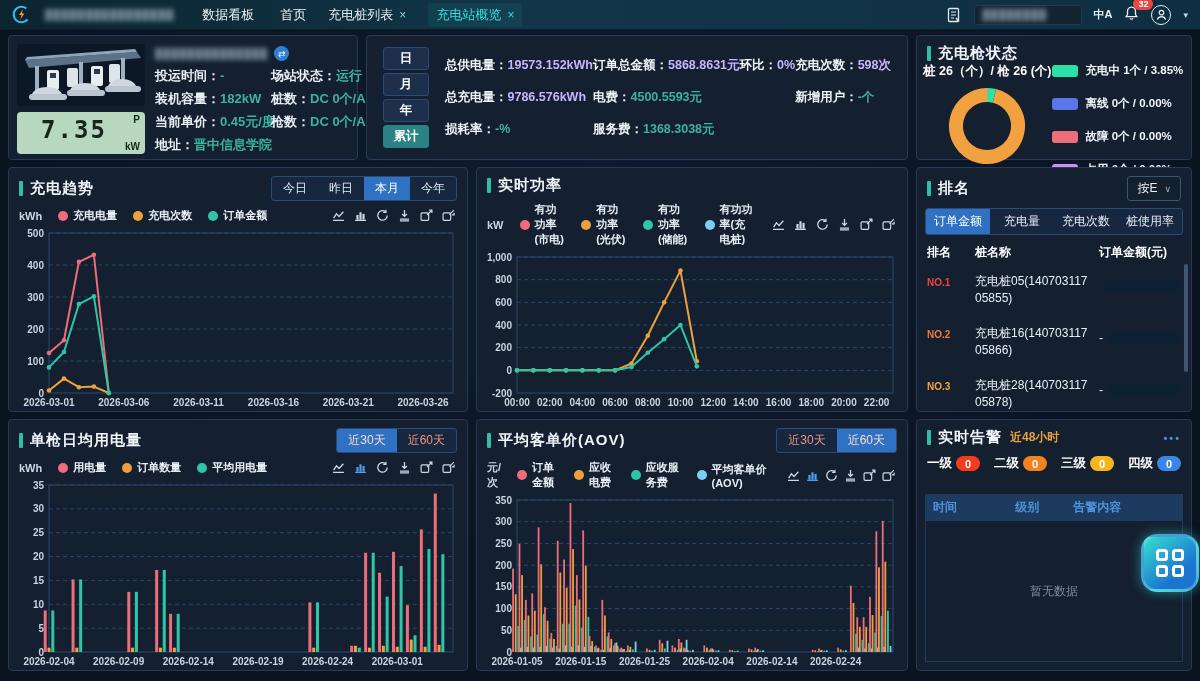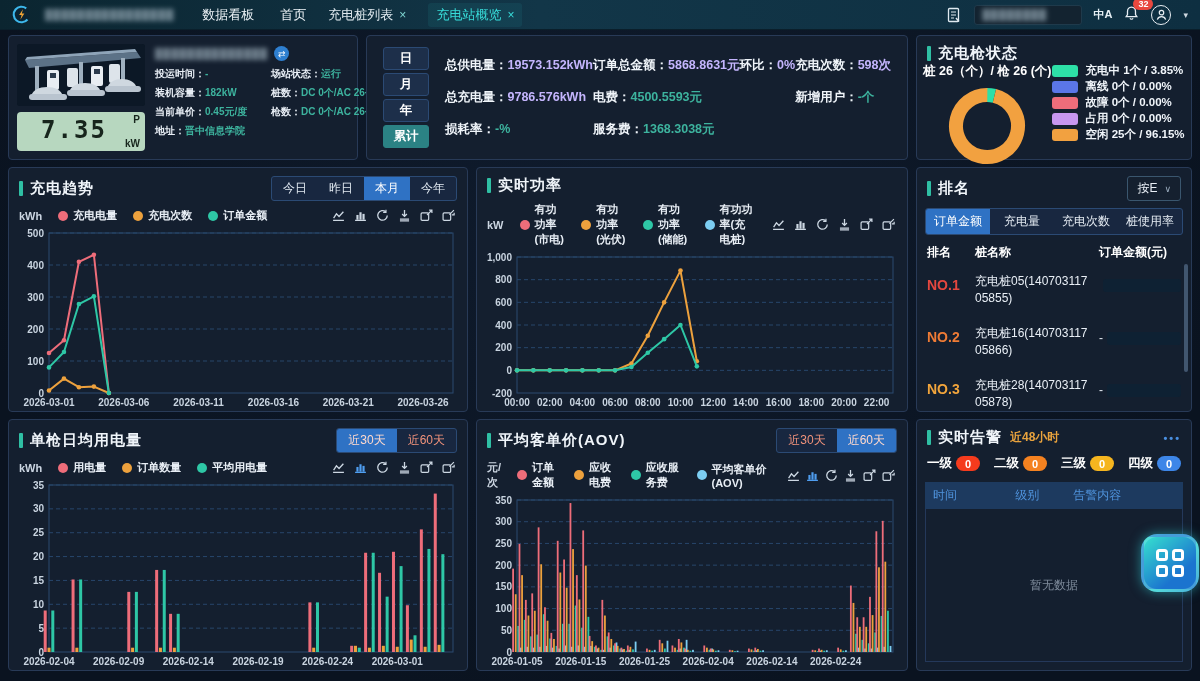--- a/index.html
+++ b/index.html
@@ -76,69 +76,69 @@
     font-family:"DejaVu Sans Mono",monospace; font-weight:bold; font-size:24px; letter-spacing:2px; }
   .meter-p { position:absolute; right:5px; top:2px; font-size:10px; font-weight:bold; }
   .meter-kw { position:absolute; right:5px; bottom:2px; font-size:10px; font-weight:bold; }
   .station-right { flex:1; padding-top:2px; }
   .st-name-row { display:flex; align-items:center; gap:6px; margin-bottom:6px; }
   .swap-btn { width:15px; height:15px; border-radius:50%; background:#2e7fd0; color:#fff; font-size:9px;
     display:flex; align-items:center; justify-content:center; }
   .st-cols { display:flex; gap:4px; }
   .st-col { display:flex; flex-direction:column; gap:5px; }
   .st-col.c1 { width:112px; } .st-col.c2 { flex:1; }
-  .field { font-size:10px; font-weight:bold; color:#e8eef5; white-space:nowrap; }
+  .field { font-size:13px; font-weight:bold; color:#e8eef5; white-space:nowrap; }
   .field b { font-weight:bold; }
   .tealv { color:#3db39e; font-weight:bold; }
 
   
   .stats-body { display:flex; gap:16px; padding:10px 16px; flex:1; align-items:center; }
   .tabcol { display:flex; flex-direction:column; gap:3px; width:46px; flex:none; }
   .ttab { text-align:center; padding:2px 0; font-size:12.5px; font-weight:bold; color:#fff;
     background:#1d2f4a; border:1px solid #2b4a74; border-radius:3px; cursor:pointer; }
   .ttab.active { background:#2b8284; border-color:#2b8284; }
   .statgrid { flex:1; display:grid; grid-template-columns:1.05fr 1.5fr .9fr; row-gap:15px; font-size:12.5px; }
   .stat { font-weight:bold; color:#f0f5fa; white-space:nowrap; }
   .stat .v { color:#c4b5fd; }
   .stat .v.tealv { color:#3db39e; }
   .pair { display:flex; }
 
   
   .gun-body { display:flex; padding:0 10px 4px 6px; flex:1; }
   .gun-left { width:158px; text-align:center; }
   .gun-sum { font-size:12.5px; font-weight:bold; color:#fff; margin-bottom:2px; white-space:nowrap; }
   .donut { width:88px; height:88px; margin:0 auto; }
-  .gun-legend { flex:1; display:flex; flex-direction:column; gap:1px; }
+  .gun-legend { flex:1; display:flex; flex-direction:column; gap:18px; }
   .gitem { display:flex; align-items:center; font-size:11.5px; font-weight:bold; color:#f0f5fa; white-space:nowrap; }
   .gchip { width:26px; height:12px; border-radius:3px; margin-right:8px; flex:none; }
 
   
   .rank-tabs { display:flex; margin:7px 8px 0; background:#182740; border:1px solid #2b4a74; border-radius:3px; overflow:hidden; }
   .rtab { flex:1; text-align:center; padding:4px 0; font-size:12px; color:#e4ebf2; cursor:pointer; white-space:nowrap; }
   .rtab.active { background:#2f72c4; color:#fff; }
   .rank-cols { display:flex; padding:9px 10px 2px; font-size:12px; font-weight:bold; color:#fff; }
   .rc1 { width:48px; } .rc2 { flex:1; } .rc3 { width:82px; text-align:left; }
   .rank-rows { flex:1; overflow:hidden; padding:4px 10px 0; }
   .rrow { display:flex; align-items:flex-start; min-height:52px; padding-top:6px; }
-  .rrank { width:48px; font-size:14px; font-weight:bold; padding-top:4px; }
+  .rrank { width:48px; font-size:10px; font-weight:bold; padding-top:4px; }
   .rname { flex:1; font-size:12px; color:#e9eff6; line-height:1.45; word-break:break-all; padding-right:8px; }
   .rval { width:82px; display:flex; align-items:center; gap:4px; padding-top:6px; }
   .rdash { color:#e2e9f0; font-size:12px; }
   .rpill { flex:1; height:13px; background:#0e2133; border-radius:3px; }
   .sort-dd { margin-left:auto; display:flex; align-items:center; gap:7px; border:1px solid #3a566e; border-radius:3px;
     padding:3px 9px; font-size:12px; color:#e8eef5; background:#15202f; cursor:pointer; }
   .rank-scroll { position:absolute; right:3px; top:96px; width:4px; height:108px; background:#41566f; border-radius:2px; }
 
   
-  .alert-levels { display:flex; justify-content:space-between; padding:8px 10px 10px; }
+  .alert-levels { display:flex; justify-content:space-between; padding:8px 10px 22px; }
   .lv { display:flex; align-items:center; gap:4px; font-size:12.5px; font-weight:bold; color:#fff; }
   .lvpill { min-width:24px; height:15px; border-radius:8px; color:#fff; font-size:11px; font-weight:bold;
     display:flex; align-items:center; justify-content:center; padding:0 7px; }
   .alert-table { flex:1; margin:0 8px 8px; display:flex; flex-direction:column; }
-  .at-head { display:flex; background:#1d3a5f; padding:5px 8px; font-size:12px; font-weight:normal; color:#4f93dc; }
+  .at-head { display:flex; background:#1d3a5f; padding:5px 8px; font-size:12px; font-weight:bold; color:#4f93dc; }
   .ac1 { width:34%; } .ac2 { width:24%; } .ac3 { flex:1; }
   .at-body { flex:1; border:1px solid #24385a; border-top:none; display:flex; align-items:center; justify-content:center;
     color:#7e8b9b; font-size:12px; }
 
   
   .float-btn { position:absolute; right:1px; top:534px; width:58px; height:58px; border-radius:16px;
     background:linear-gradient(140deg,#36e0cf 0%, #1b74cf 70%);
     border:3px solid rgba(150,235,235,.35);
     box-shadow:0 0 12px rgba(50,210,215,.55);
     display:flex; align-items:center; justify-content:center; cursor:pointer; }

